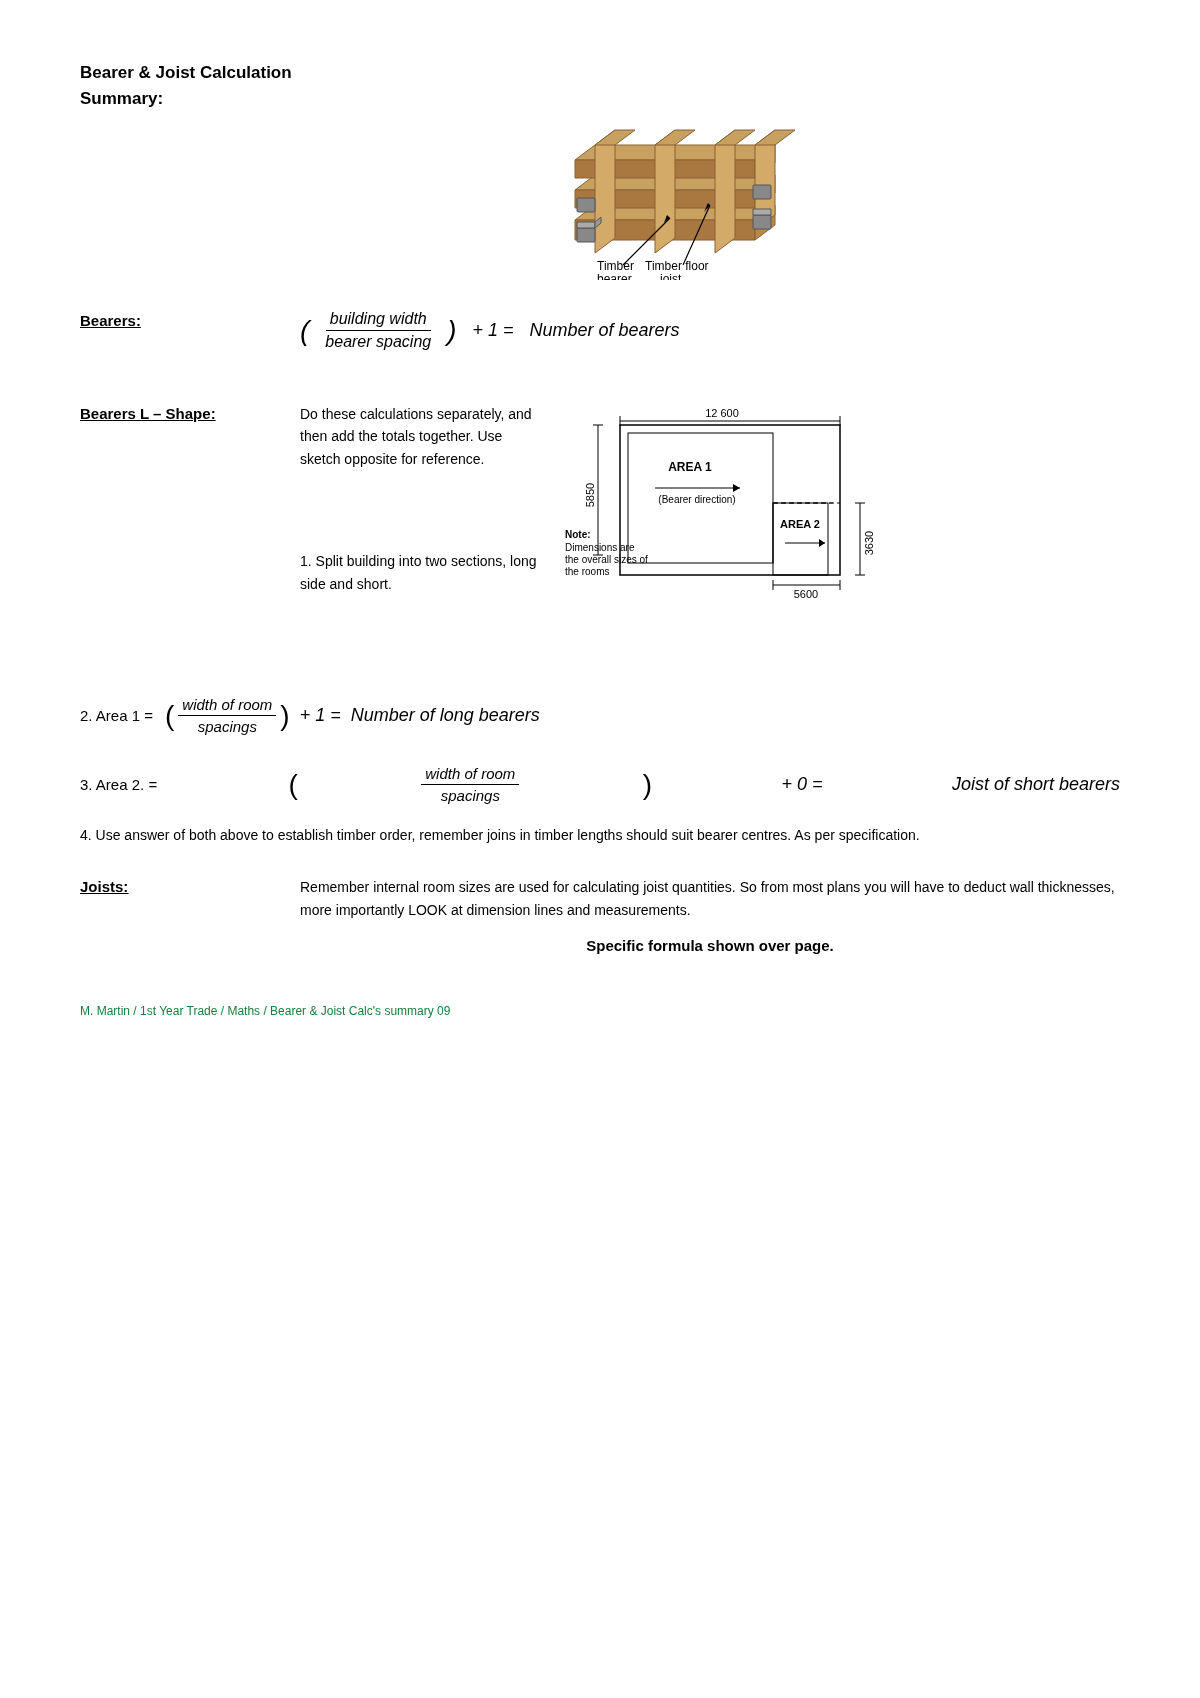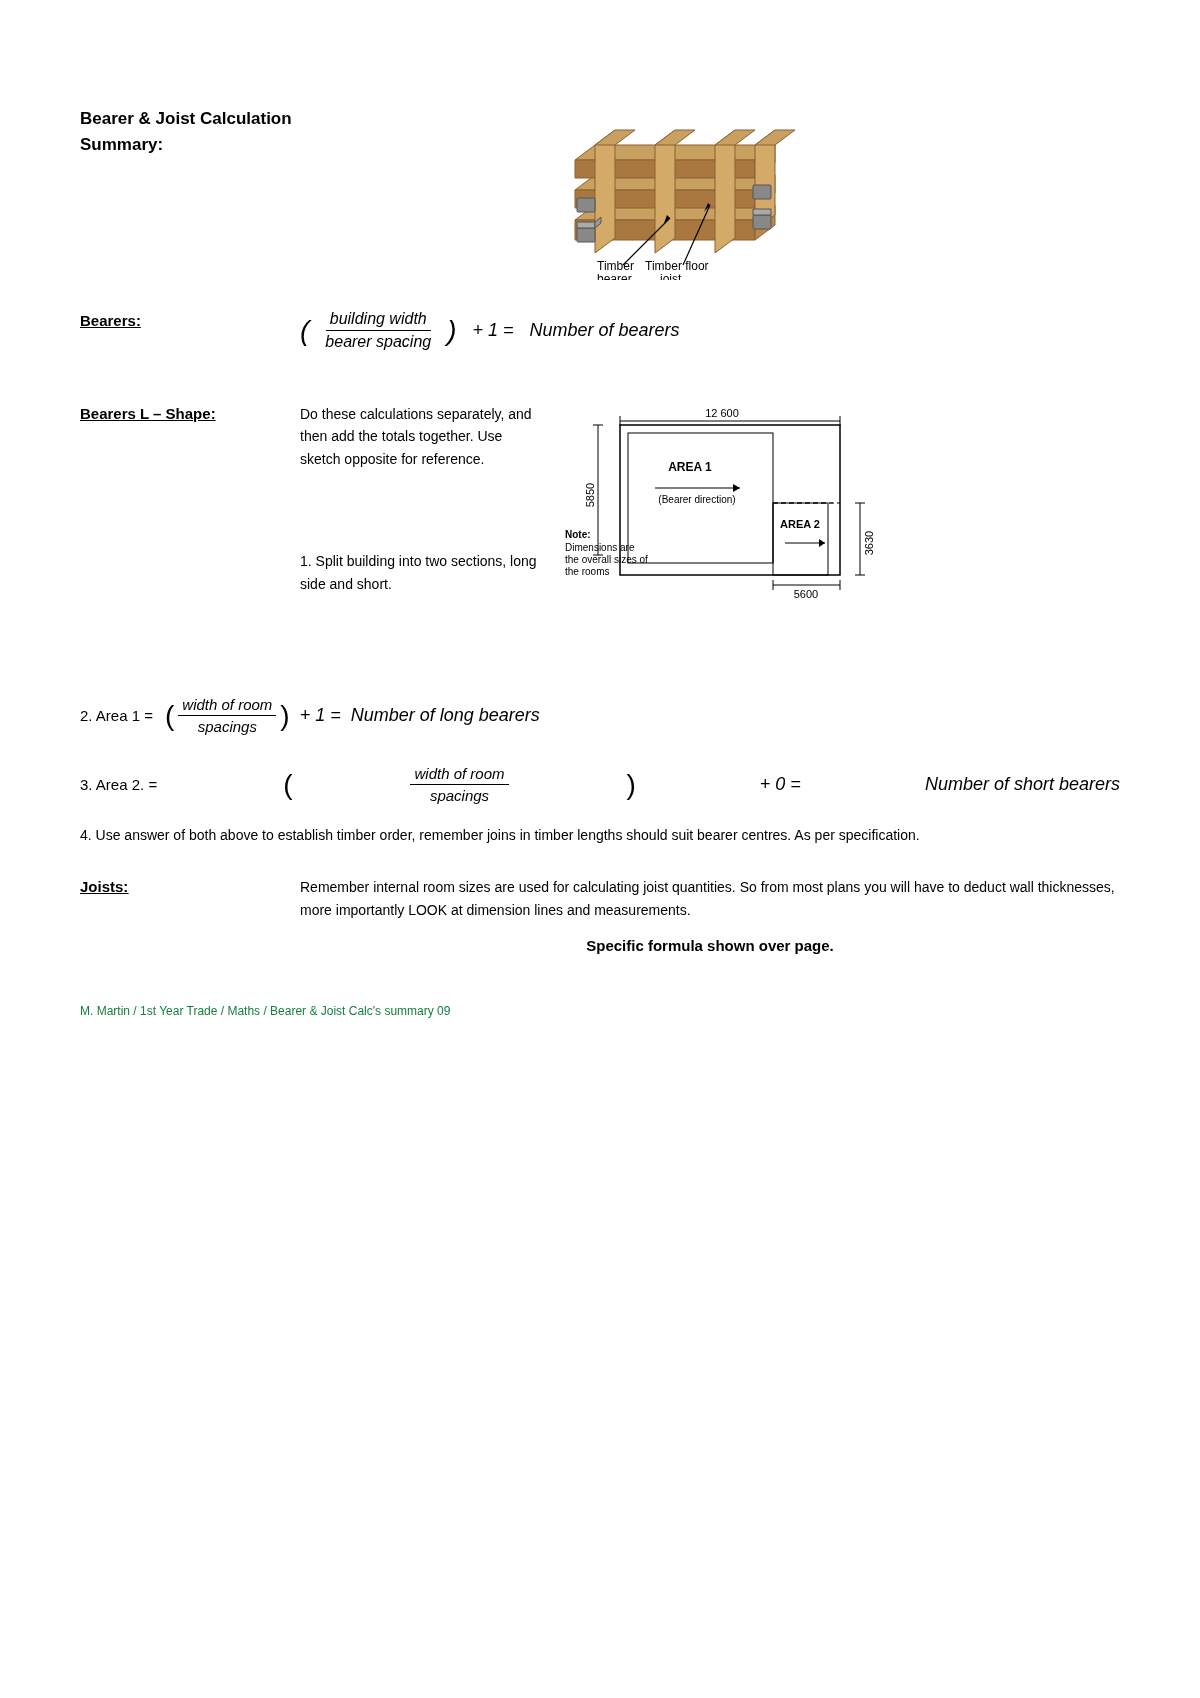--- a/index.html
+++ b/index.html
@@ -11,21 +11,20 @@
       width: 1200px;
       min-height: 1698px;
       padding: 60px 80px 60px 80px;
     }
 
     .page-title {
       font-weight: bold;
       font-size: 17px;
       line-height: 1.5;
       margin-bottom: 10px;
-      margin-top: 46px;
     }
 
     .header-section {
       display: flex;
       align-items: flex-start;
       margin-bottom: 30px;
     }
 
     .title-block {
       flex: 0 0 220px;
@@ -327,21 +326,21 @@
 
 <div class="formula-line" style="margin-bottom: 20px; justify-content: space-between;">
   <span class="formula-label" style="font-size:15px; margin-right:12px;">3. Area 2. =</span>
   <span class="paren-big">(</span>
   <span class="fraction">
     <span class="fraction-num" style="font-size:15px;">width of room</span>
     <span class="fraction-den" style="font-size:15px;">spacings</span>
   </span>
   <span class="paren-big">)</span>
   <span style="font-style:italic; font-size:18px; margin: 0 10px;">+  0 =</span>
-  <span style="font-style:italic; font-size:18px;">Number of short bearers</span>
+  <span style="font-style:italic; font-size:18px;">Joist of short bearers</span>
 </div>
 
 <div class="step4-text">4. Use answer of both above to establish timber order, remember joins in timber lengths should suit bearer centres. As per specification.</div>
 
 <div class="section joists-section" style="margin-top: 30px;">
   <div class="section-label">
     <span class="joists-label">Joists:</span>
   </div>
   <div class="section-content">
     <div class="joists-content">Remember internal room sizes are used for calculating joist quantities. So from most plans you will have to deduct wall thicknesses, more importantly LOOK at dimension lines and measurements.</div>

